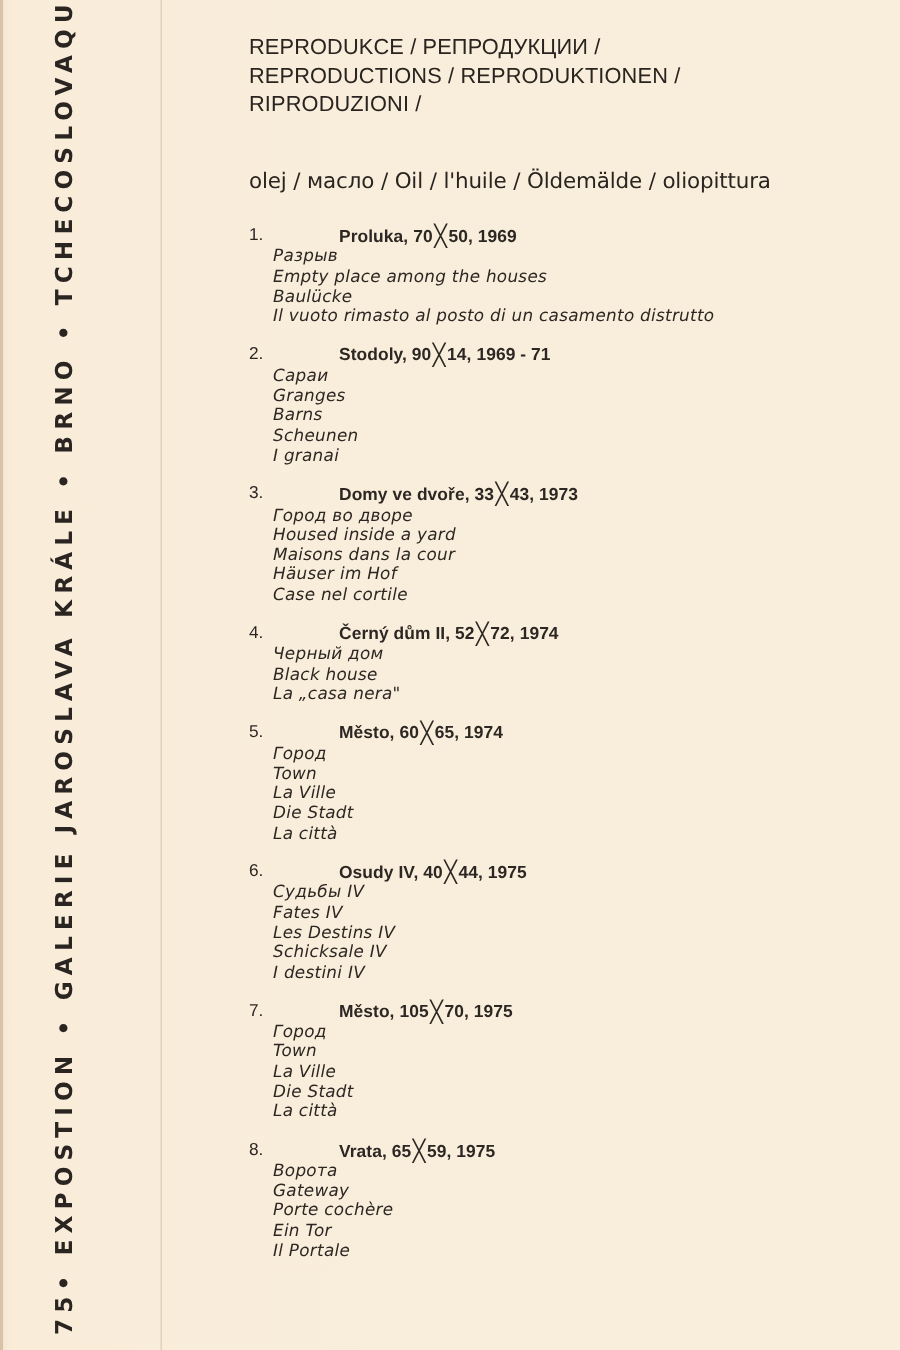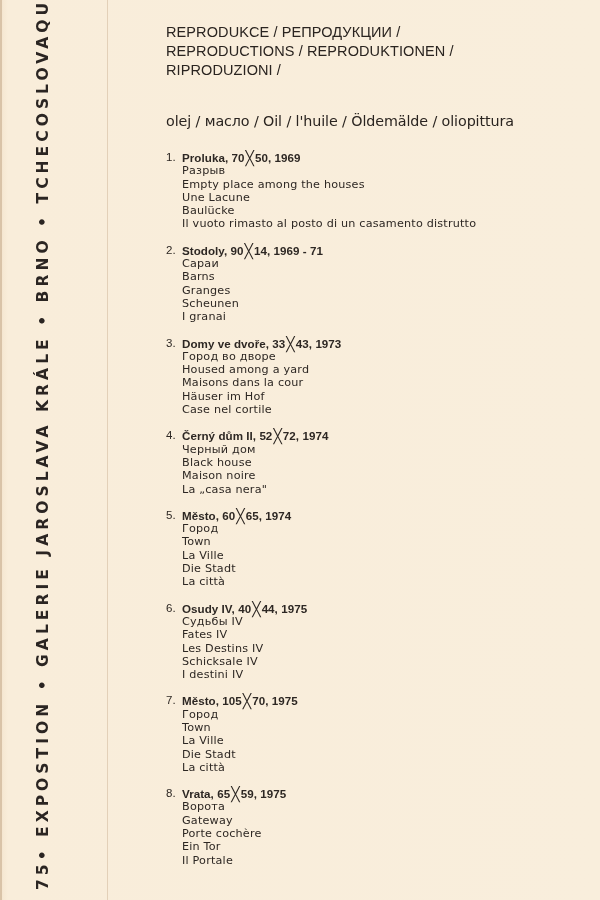--- a/index.html
+++ b/index.html
@@ -93,32 +93,34 @@
       left: 0;
       top: 0;
       font-family: "Liberation Sans", sans-serif;
       font-size: 11.5px;
     }
     .entry-title {
       font-family: "Liberation Sans", sans-serif;
       font-weight: bold;
       font-size: 11.6px;
       letter-spacing: 0.05px;
+      margin-left: 44px;
     }
     .times {
       display: inline-block;
       font-weight: normal;
       font-size: 14px;
       line-height: 10px;
       margin: 0 1px;
       transform: translateY(1px);
     }
     .translation {
       display: block;
       letter-spacing: 0.2px;
+      font-style: italic;
     }
   </style>
 </head>
 <body>
 
 <div class="page">
   <div class="left-strip-shadow"></div>
   <div class="fold-line"></div>
 
   <div class="spine">75• EXPOSTION • GALERIE JAROSLAVA KRÁLE • BRNO • TCHECOSLOVAQUIE</div>
@@ -130,51 +132,49 @@
     <div class="media-line">olej / масло / Oil / l'huile / Öldemälde / oliopittura</div>
   </div>
 
   <div class="list">
 
     <div class="entry">
       <span class="entry-num">1.</span>
       <div class="entry-title"><span>Proluka,</span> <span>70</span><span class="times">╳</span><span>50,</span> <span>1969</span></div>
       <span class="translation">Разрыв</span>
       <span class="translation">Empty place among the houses</span>
-      <span class="translation">Une Lacune</span>
       <span class="translation">Baulücke</span>
       <span class="translation">Il vuoto rimasto al posto di un casamento distrutto</span>
     </div>
 
     <div class="entry">
       <span class="entry-num">2.</span>
       <div class="entry-title"><span>Stodoly,</span> <span>90</span><span class="times">╳</span><span>14,</span> <span>1969 - 71</span></div>
       <span class="translation">Сараи</span>
+      <span class="translation">Granges</span>
       <span class="translation">Barns</span>
-      <span class="translation">Granges</span>
       <span class="translation">Scheunen</span>
       <span class="translation">I granai</span>
     </div>
 
     <div class="entry">
       <span class="entry-num">3.</span>
       <div class="entry-title"><span>Domy ve dvoře,</span> <span>33</span><span class="times">╳</span><span>43,</span> <span>1973</span></div>
       <span class="translation">Город во дворе</span>
-      <span class="translation">Housed among a yard</span>
+      <span class="translation">Housed inside a yard</span>
       <span class="translation">Maisons dans la cour</span>
       <span class="translation">Häuser im Hof</span>
       <span class="translation">Case nel cortile</span>
     </div>
 
     <div class="entry">
       <span class="entry-num">4.</span>
       <div class="entry-title"><span>Černý dům II,</span> <span>52</span><span class="times">╳</span><span>72,</span> <span>1974</span></div>
       <span class="translation">Черный дом</span>
       <span class="translation">Black house</span>
-      <span class="translation">Maison noire</span>
       <span class="translation">La „casa nera"</span>
     </div>
 
     <div class="entry">
       <span class="entry-num">5.</span>
       <div class="entry-title"><span>Město,</span> <span>60</span><span class="times">╳</span><span>65,</span> <span>1974</span></div>
       <span class="translation">Город</span>
       <span class="translation">Town</span>
       <span class="translation">La Ville</span>
       <span class="translation">Die Stadt</span>

